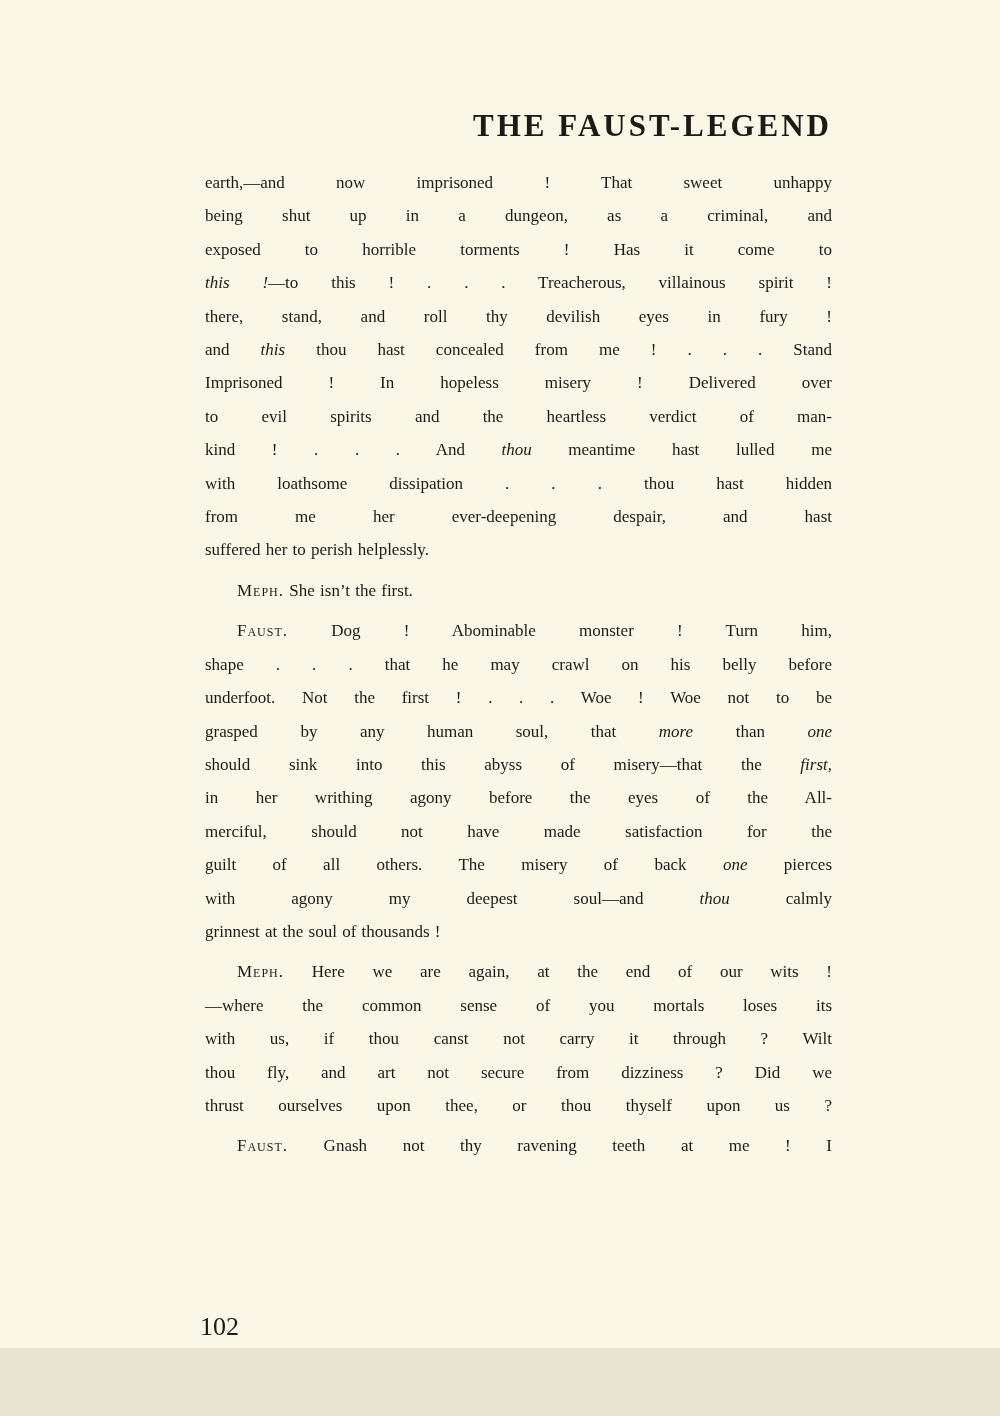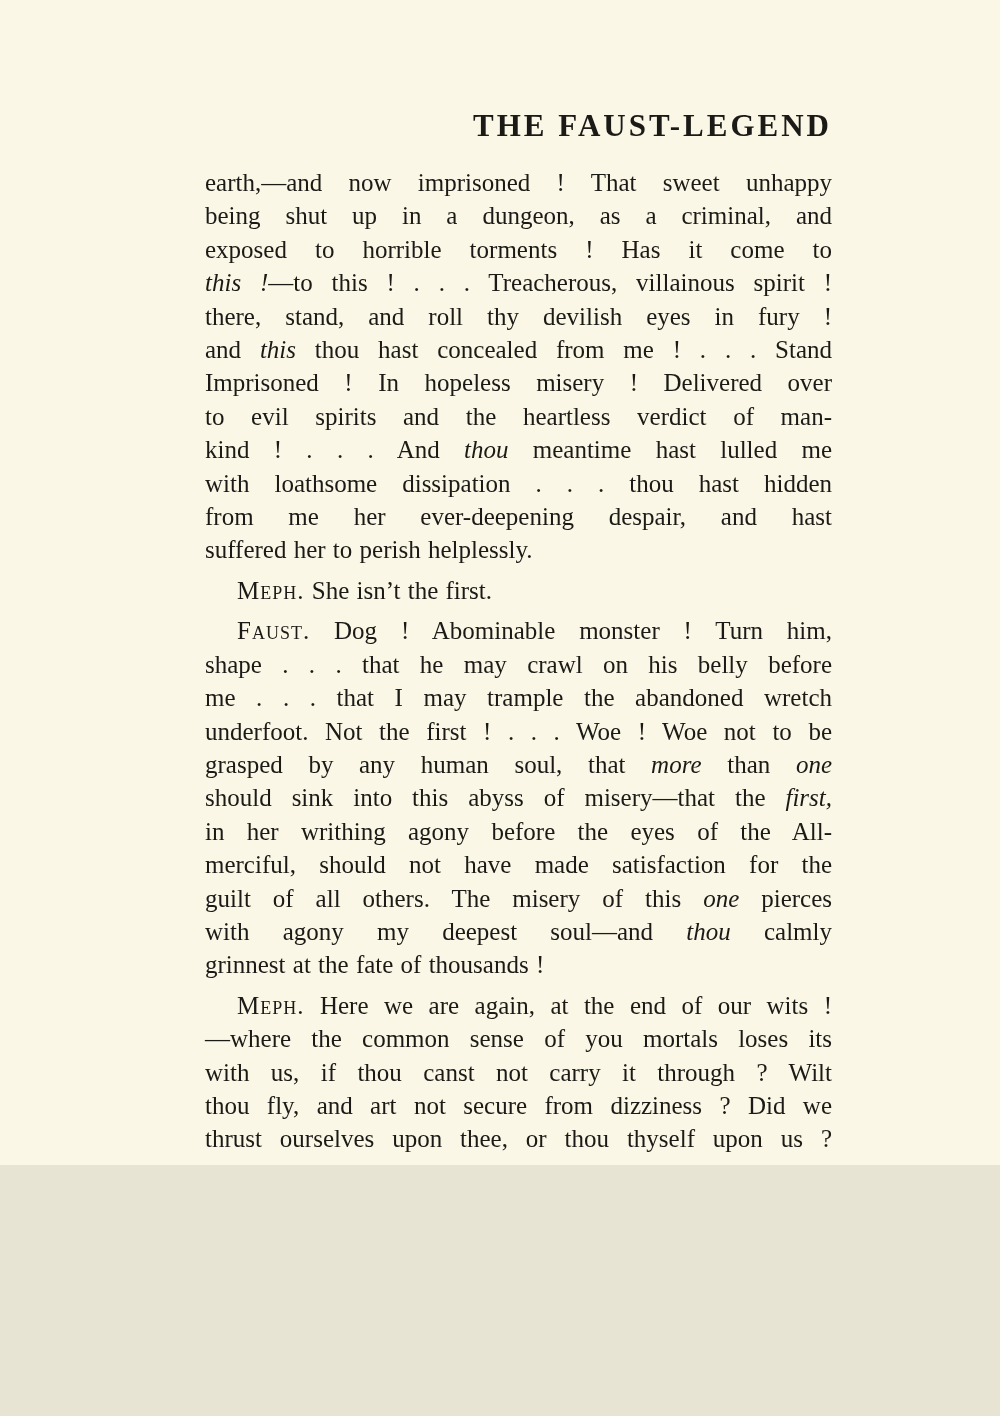--- a/index.html
+++ b/index.html
@@ -3,21 +3,21 @@
 <meta charset="utf-8">
 <style>
   html, body {
     margin: 0;
     padding: 0;
     background: #e8e4d4;
   }
   .page {
     position: relative;
     width: 1000px;
-    height: 1165px;
+    height: 1348px;
     background: var(--paper, #faf7e6);
     color: var(--ink, #1b1a16);
     font-family: "Liberation Serif", "DejaVu Serif", serif;
     overflow: hidden;
   }
   .column {
     position: absolute;
     left: 205px;
     top: 108px;
     width: 627px;
@@ -25,21 +25,21 @@
   .running-header {
     text-align: right;
     font-weight: bold;
     font-size: 31px;
     line-height: 36px;
     letter-spacing: 3px;
     margin: 0 0 22px 0;
     white-space: nowrap;
   }
   .text-block {
-    font-size: 25px;
+    font-size: 17px;
     line-height: 33.4px;
     word-spacing: 1px;
   }
   .para { margin: 0; }
   .para + .para { margin-top: 7px; }
   .para.indent .line:first-child { text-indent: 32px; }
   .line {
     text-align: justify;
     text-align-last: justify;
   }
@@ -82,29 +82,28 @@
           <div class="line"><span>with loathsome dissipation . . . thou hast hidden</span></div>
           <div class="line"><span>from me her ever-deepening despair, and hast</span></div>
           <div class="line last"><span>suffered her to perish helplessly.</span></div>
         </div>
         <div class="para indent">
           <div class="line last"><span class="sc">Meph.</span><span> She isn’t the first.</span></div>
         </div>
         <div class="para indent">
           <div class="line"><span class="sc">Faust.</span><span> Dog ! Abominable monster ! Turn him,</span></div>
           <div class="line"><span>shape . . . that he may crawl on his belly before</span></div>
-          <div class="line"><span>me . . . that I may trample the abandoned wretch</span></div>
           <div class="line"><span>underfoot. Not the first ! . . . Woe ! Woe not to be</span></div>
           <div class="line"><span>grasped by any human soul, that </span><span class="i">more</span><span> than </span><span class="i">one</span></div>
           <div class="line"><span>should sink into this abyss of misery—that the </span><span class="i">first,</span></div>
           <div class="line"><span>in her writhing agony before the eyes of the All-</span></div>
           <div class="line"><span>merciful, should not have made satisfaction for the</span></div>
-          <div class="line"><span>guilt of all others. The misery of this </span><span class="i">one</span><span> pierces</span></div>
+          <div class="line"><span>guilt of all others. The misery of back </span><span class="i">one</span><span> pierces</span></div>
           <div class="line"><span>with agony my deepest soul—and </span><span class="i">thou</span><span> calmly</span></div>
-          <div class="line last"><span>grinnest at the fate of thousands !</span></div>
+          <div class="line last"><span>grinnest at the soul of thousands !</span></div>
         </div>
         <div class="para indent">
           <div class="line"><span class="sc">Meph.</span><span> Here we are again, at the end of our wits !</span></div>
           <div class="line"><span>—where the common sense of you mortals loses its</span></div>
           <div class="line"><span>with us, if thou canst not carry it through ? Wilt</span></div>
           <div class="line"><span>thou fly, and art not secure from dizziness ? Did we</span></div>
           <div class="line"><span>thrust ourselves upon thee, or thou thyself upon us ?</span></div>
         </div>
         <div class="para indent">
           <div class="line"><span class="sc">Faust.</span><span> Gnash not thy ravening teeth at me ! I</span></div>

